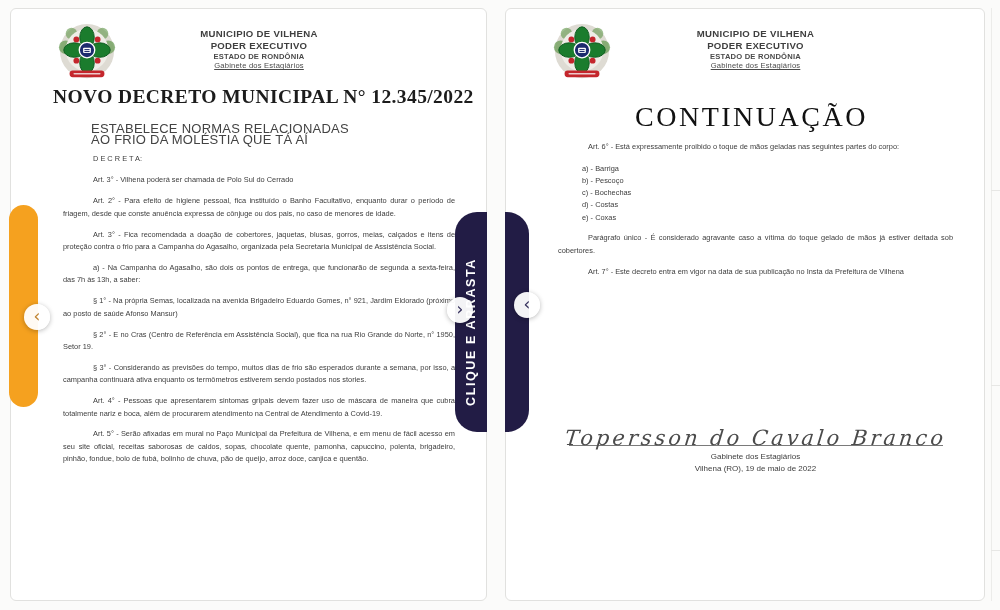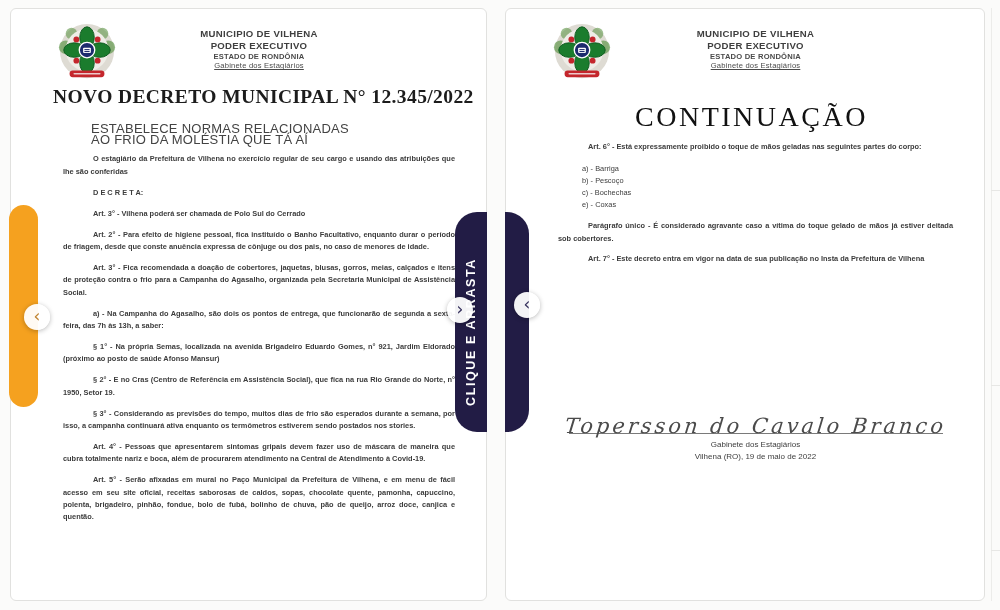--- a/index.html
+++ b/index.html
@@ -31,21 +31,21 @@
   .lh4{font-size:7.6px;color:#4a4a4a;text-decoration:underline;letter-spacing:.2px;}
 
   
   .doc-title{
     font-family:"Liberation Serif", serif;font-weight:bold;
     font-size:19.5px;letter-spacing:.4px;color:#1c1c1c;
     text-align:right;margin:15px 0 1px -10px;white-space:nowrap;
   }
   .subtitle{margin:15px 0 0 28px;line-height:11px;font-size:13px;letter-spacing:.25px;color:#434343;}
   .body-text{margin-top:5px;font-size:7.4px;line-height:12.4px;color:#3c3c3c;}
-  .para{ text-indent:30px;text-align:justify;margin:8.5px 0 0 0;font-weight:bold;}
+  .para{ text-indent:30px;text-align:justify;margin:8.5px 0 0 0;}
 
   
   .cont-title{
     font-family:"Liberation Serif", serif;font-weight:normal;
     font-size:28px;letter-spacing:2.5px;color:#111;
     text-align:center;margin:30px 0 0 -8px;
   }
   .body-list{margin:9px 0 0 24px;}
   .body-list > div{line-height:12.2px;}
 
@@ -142,21 +142,20 @@
       </div>
 
       <div class="doc-title">NOVO DECRETO MUNICIPAL N° 12.345/2022</div>
 
       <div class="subtitle">
           <div>ESTABELECE NORMAS RELACIONADAS</div>
           <div>AO FRIO DA MOLÉSTIA QUE TÁ AÍ</div>
         </div>
 
       <div class="body-text">
-          <div class="para">O estagiário da Prefeitura de Vilhena no exercício regular de seu cargo e usando das atribuições que lhe são conferidas</div>
           <div class="para">D E C R E T A:</div>
           <div class="para">Art. 3° - Vilhena poderá ser chamada de Polo Sul do Cerrado</div>
           <div class="para">Art. 2° - Para efeito de higiene pessoal, fica instituído o Banho Facultativo, enquanto durar o período de friagem, desde que conste anuência expressa de cônjuge ou dos pais, no caso de menores de idade.</div>
           <div class="para">Art. 3° - Fica recomendada a doação de cobertores, jaquetas, blusas, gorros, meias, calçados e itens de proteção contra o frio para a Campanha do Agasalho, organizada pela Secretaria Municipal de Assistência Social.</div>
           <div class="para">a) - Na Campanha do Agasalho, são dois os pontos de entrega, que funcionarão de segunda a sexta-feira, das 7h às 13h, a saber:</div>
           <div class="para">§ 1° - Na própria Semas, localizada na avenida Brigadeiro Eduardo Gomes, n° 921, Jardim Eldorado (próximo ao posto de saúde Afonso Mansur)</div>
           <div class="para">§ 2° - E no Cras (Centro de Referência em Assistência Social), que fica na rua Rio Grande do Norte, n° 1950, Setor 19.</div>
           <div class="para">§ 3° - Considerando as previsões do tempo, muitos dias de frio são esperados durante a semana, por isso, a campanha continuará ativa enquanto os termômetros estiverem sendo postados nos stories.</div>
           <div class="para">Art. 4° - Pessoas que apresentarem sintomas gripais devem fazer uso de máscara de maneira que cubra totalmente nariz e boca, além de procurarem atendimento na Central de Atendimento à Covid-19.</div>
           <div class="para">Art. 5° - Serão afixadas em mural no Paço Municipal da Prefeitura de Vilhena, e em menu de fácil acesso em seu site oficial, receitas saborosas de caldos, sopas, chocolate quente, pamonha, capuccino, polenta, brigadeiro, pinhão, fondue, bolo de fubá, bolinho de chuva, pão de queijo, arroz doce, canjica e quentão.</div>
@@ -177,20 +176,21 @@
       </div>
 
       <div class="cont-title">CONTINUAÇÃO</div>
 
       <div class="body-text">
         <div class="para">Art. 6° - Está expressamente proibido o toque de mãos geladas nas seguintes partes do corpo:</div>
         <div class="body-list">
             <div>a) - Barriga</div>
             <div>b) - Pescoço</div>
             <div>c) - Bochechas</div>
+            <div>d) - Costas</div>
             <div>e) - Coxas</div>
           </div>
         <div>
             <div class="para">Parágrafo único - É considerado agravante caso a vítima do toque gelado de mãos já estiver deitada sob cobertores.</div>
             <div class="para">Art. 7° - Este decreto entra em vigor na data de sua publicação no Insta da Prefeitura de Vilhena</div>
           </div>
       </div>
 
       <div class="signature">
         <div class="sig-name">Topersson do Cavalo Branco</div>

